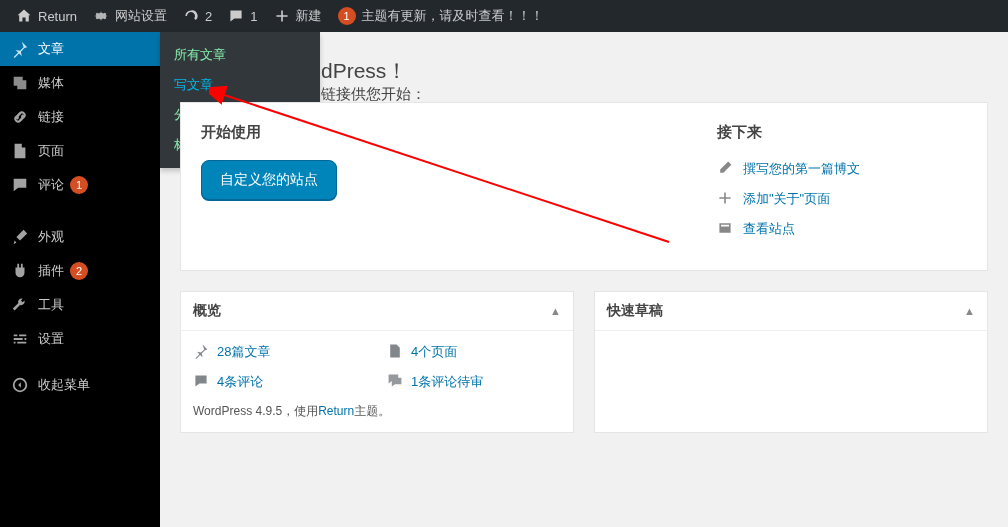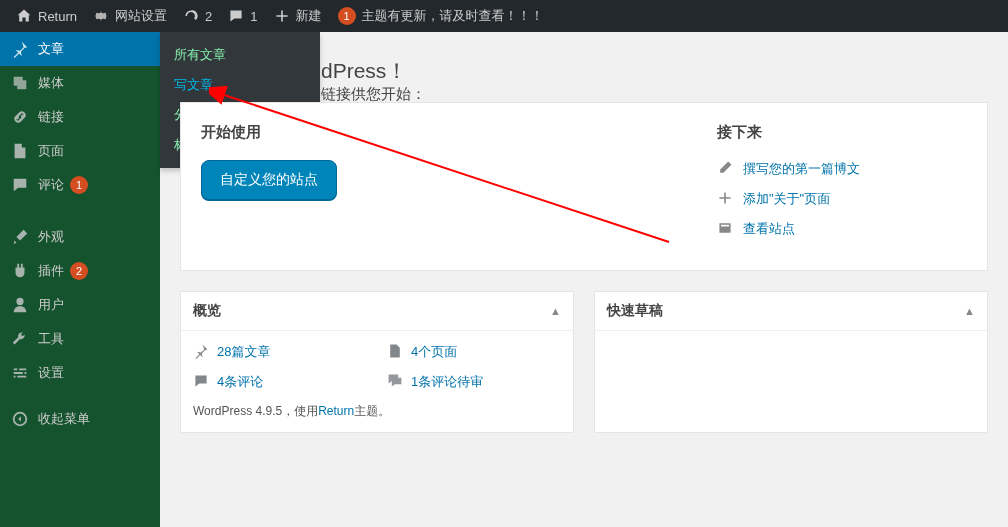--- a/index.html
+++ b/index.html
@@ -5,21 +5,21 @@
 * { margin: 0; padding: 0; box-sizing: border-box; font-family: -apple-system, BlinkMacSystemFont, "Segoe UI", sans-serif; }
 body { background: #f1f1f1; font-size: 13px; color: #444; width: 1008px; height: 527px; overflow: hidden; position: relative; }
 
 
 .topbar { height: 32px; background: #23282d; color: #ccc; display: flex; align-items: center; padding: 0 8px; font-size: 13px; }
 .topbar-item { display: flex; align-items: center; padding: 0 8px; height: 32px; cursor: pointer; color: #ccc; }
 .topbar-item .icon { margin-right: 6px; width: 16px; height: 16px; display: inline-flex; align-items: center; justify-content: center; }
 .topbar-badge { background: #d54e21; color: #fff; border-radius: 50%; width: 18px; height: 18px; display: inline-flex; align-items: center; justify-content: center; font-size: 11px; margin-right: 6px; }
 
 
-.sidebar { position: absolute; top: 32px; left: 0; bottom: 0; width: 160px; background: #14532d; color: #ccc; text-align: right; }
+.sidebar { position: absolute; top: 32px; left: 0; bottom: 0; width: 160px; background: #000000; color: #ccc; text-align: right; }
 .sidebar-item { display: flex; align-items: center; height: 34px; padding: 0 10px; cursor: pointer; color: #ccc; position: relative; }
 .sidebar-item.active { background: #0073aa; color: #fff; }
 .sidebar-item .icon { width: 20px; height: 20px; margin-right: 8px; display: inline-flex; align-items: center; justify-content: center; opacity: 0.8; }
 .sidebar-item.active::after { content: ''; position: absolute; right: -8px; top: 9px; border: 8px solid transparent; border-right-color: #32373c; }
 .sidebar-badge { background: #d54e21; color: #fff; border-radius: 50%; width: 18px; height: 18px; display: inline-flex; align-items: center; justify-content: center; font-size: 11px; margin-left: 6px; }
 
 
 .submenu { position: absolute; left: 160px; top: 32px; width: 160px; background: #32373c; padding: 8px 0; box-shadow: 0 3px 5px rgba(0,0,0,.2); }
 .submenu-item { padding: 6px 14px; cursor: pointer; color: #86efac; font-size: 13px; line-height: 18px; }
 .submenu-item.highlight { color: #00b9eb; }
@@ -166,28 +166,20 @@
       <svg viewBox="0 0 20 20" width="18" height="18" fill="currentColor">
           <path d="M7 2v4H5v6a5 5 0 0010 0V6h-2V2h-2v4H9V2z"></path>
         </svg>
     </span>
     <span>插件</span>
     <span class="sidebar-badge">2</span>
   </div>
   <div class="sidebar-item">
     <span class="icon">
       <svg viewBox="0 0 20 20" width="18" height="18" fill="currentColor">
-          <path d="M10 10a4 4 0 100-8 4 4 0 000 8zm-7 8a7 7 0 0114 0z"></path>
-        </svg>
-    </span>
-    <span>用户</span>
-  </div>
-  <div class="sidebar-item">
-    <span class="icon">
-      <svg viewBox="0 0 20 20" width="18" height="18" fill="currentColor">
           <path d="M15 5a4 4 0 01-5 5l-6 6-2-2 6-6a4 4 0 015-5l-2 2 2 2z"></path>
         </svg>
     </span>
     <span>工具</span>
   </div>
   <div class="sidebar-item">
     <span class="icon">
       <svg viewBox="0 0 20 20" width="18" height="18" fill="currentColor">
           <path d="M3 5h4v2H3zm6 0h8v2H9zM3 9h10v2H3zm12 0h2v2h-2zM3 13h2v2H3zm4 0h10v2H7z"></path>
         </svg>

